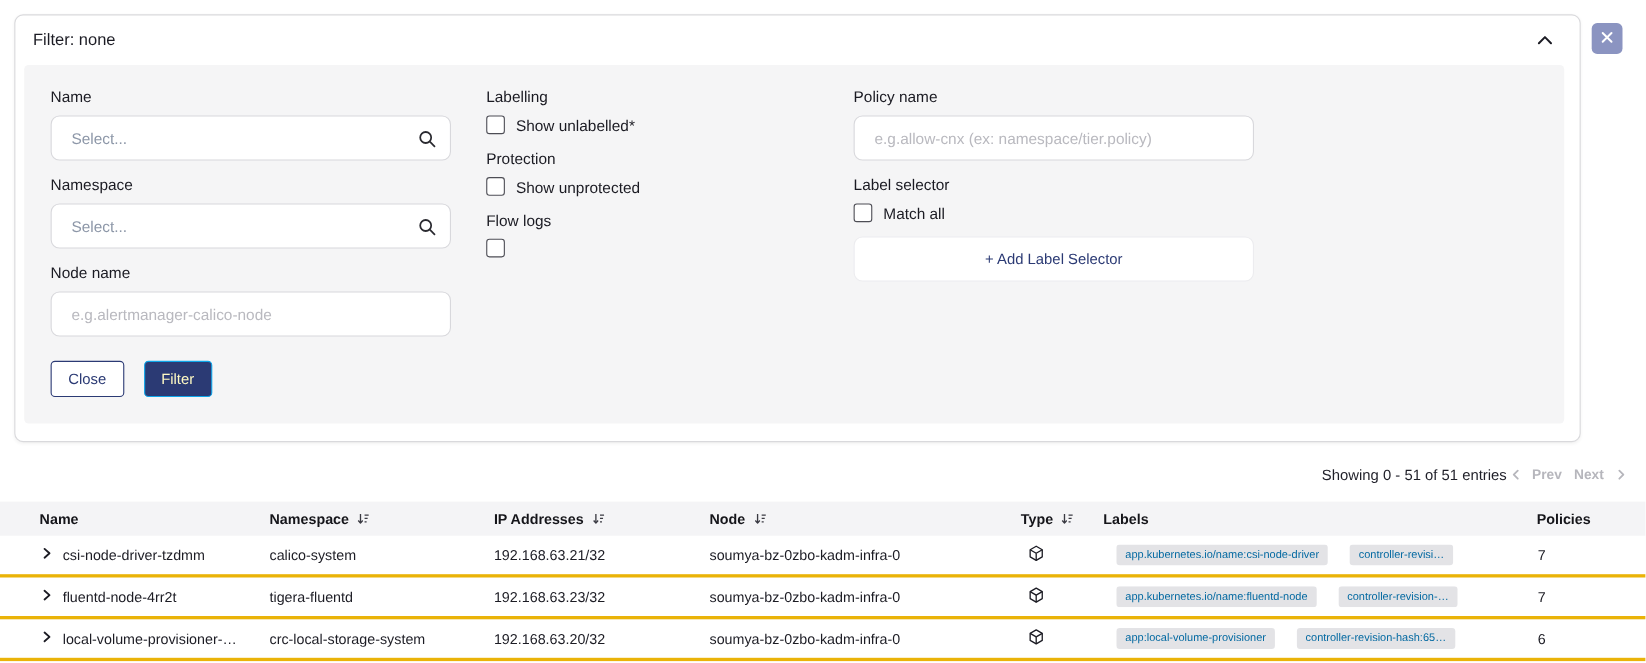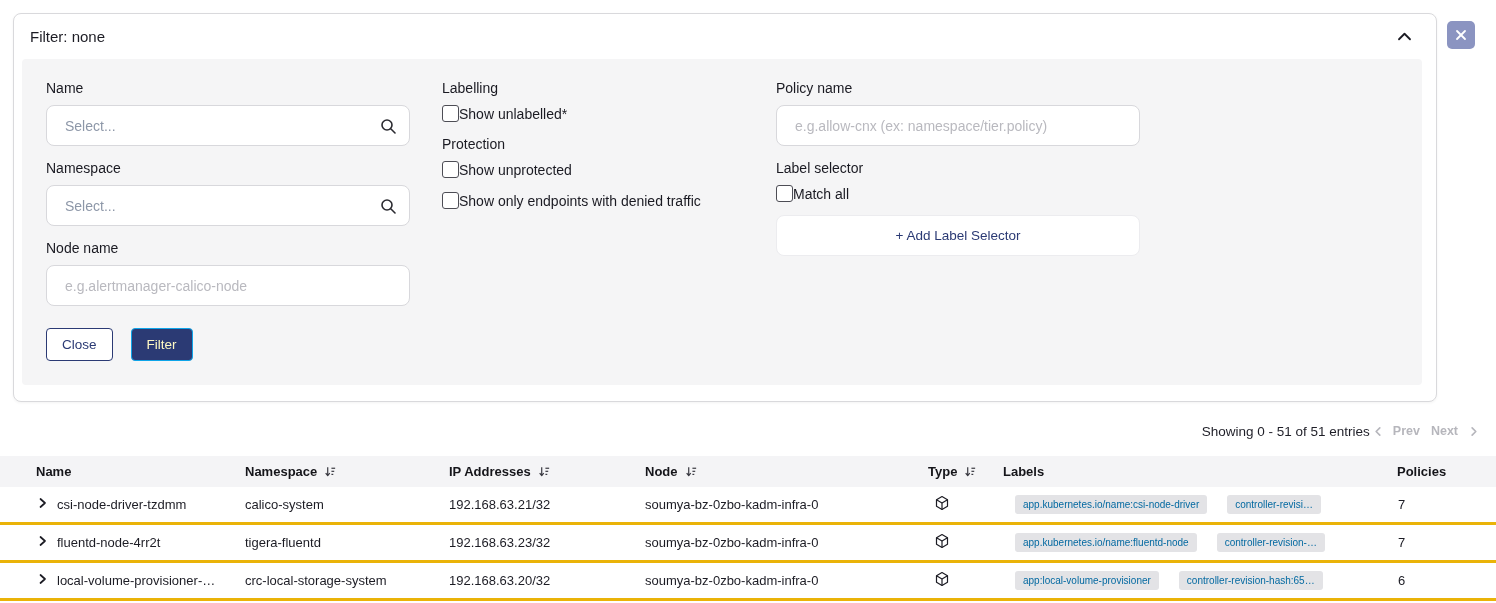--- a/index.html
+++ b/index.html
@@ -33,21 +33,21 @@
   .search-icon { position: absolute; right: 13px; top: 50%; transform: translateY(-50%);
     color: #2a2a30; pointer-events: none; display: flex; }
 
   .btn-row { display: flex; gap: 18px; margin-top: 22px; }
   .btn { font-family: "Liberation Sans", sans-serif; font-size: 13.5px; border-radius: 4px;
     padding: 8px 15px; cursor: pointer; }
   .btn-outline { background: #fff; border: 1px solid #2b3a74; color: #2b3a74; }
   .btn-solid { background: #2b3a74; border: 1px solid #0ea5e9; color: #fef9c3; }
 
   .section { margin-bottom: 14px; }
-  .check-row { display: flex; align-items: center; gap: 0; font-size: 14px; color: #1a1a22; }
+  .check-row { display: flex; align-items: center; gap: 10px; font-size: 14px; color: #1a1a22; }
   .checkbox { appearance: none; -webkit-appearance: none; width: 17px; height: 17px;
     border: 1.5px solid #4d4d55; border-radius: 3px; background: #fff; cursor: pointer;
     flex: 0 0 auto; }
 
   .add-selector-btn { width: 100%; height: 41px; background: #fff; border: 1px solid #ececef;
     border-radius: 8px; color: #2b3a74; font-size: 13.5px; text-align: center;
     padding: 0 22px; cursor: pointer; margin-top: 13px;
     font-family: "Liberation Sans", sans-serif; }
 
   
@@ -141,23 +141,23 @@
           </label>
         </div>
         <div class="section">
           <div class="field-label">Protection</div>
           <label class="check-row">
             <input type="checkbox" class="checkbox" style="">
             <span>Show unprotected</span>
           </label>
         </div>
         <div class="section">
+          <div class="field-label">Flow logs</div>
           <label class="check-row">
             <input type="checkbox" class="checkbox" style="">
-            <span>Show only endpoints with denied traffic</span>
           </label>
         </div>
       </div>
 
       <div>
         <div class="field-label">Policy name</div>
         <div class="input-wrap">
           <input class="text-input hint-style" type="text" placeholder="e.g.allow-cnx (ex: namespace/tier.policy)" style="">
         </div>
 

